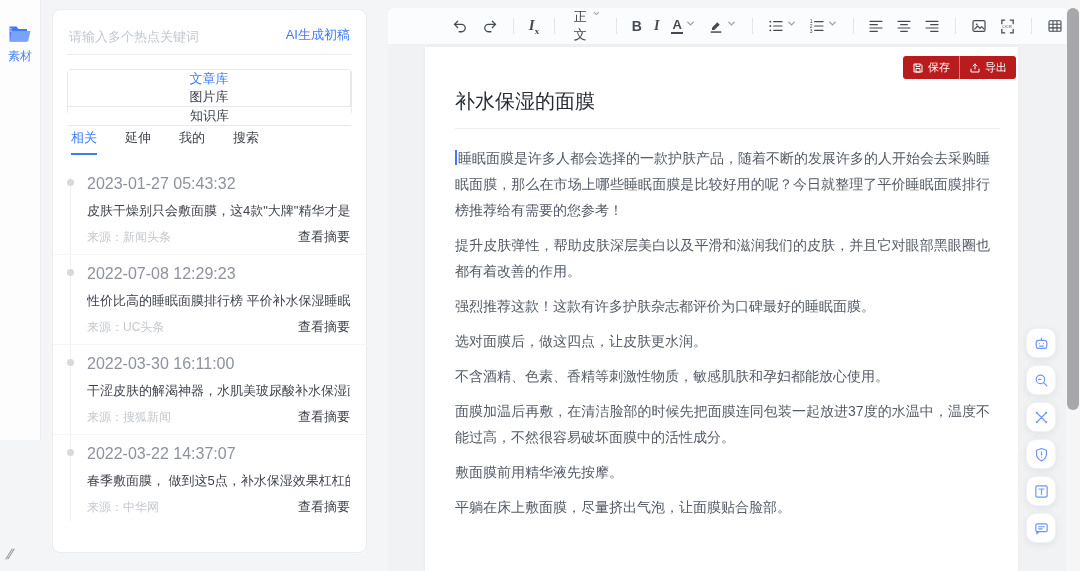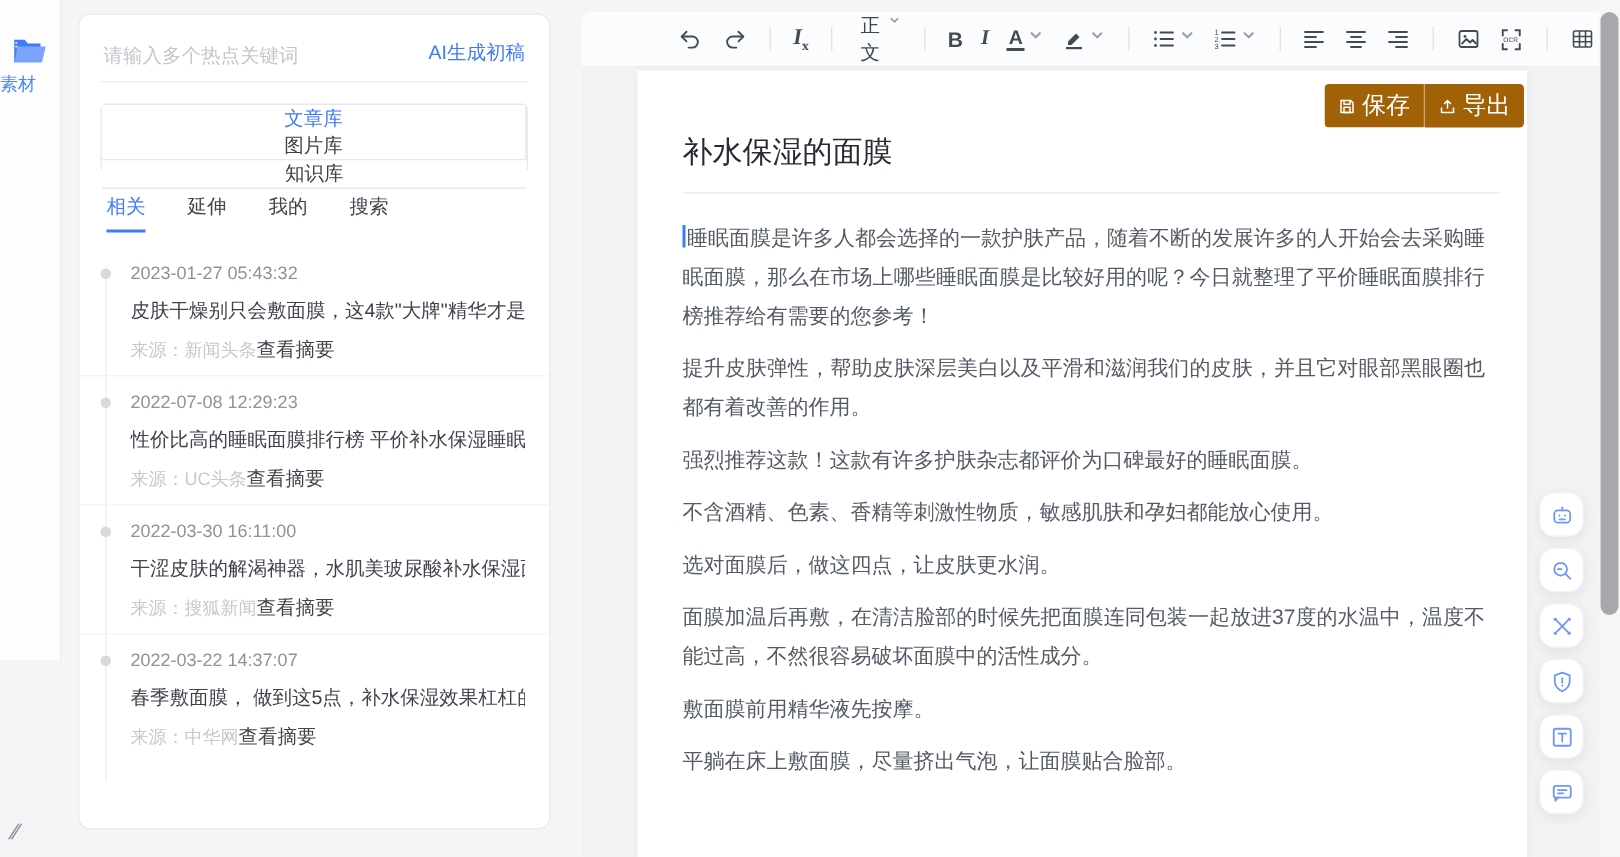--- a/index.html
+++ b/index.html
@@ -1,21 +1,21 @@
 <!DOCTYPE html>
 <html><head>
 <meta charset="utf-8">
 <style>
   * { margin:0; padding:0; box-sizing:border-box; }
   html,body { width:1080px; height:571px; overflow:hidden;
     font-family:"Liberation Sans","DejaVu Sans",sans-serif; background:#f4f5f6; }
 
   
   .rail { position:absolute; left:0; top:0; width:41px; height:440px;
-    background:#fdfdfe; border-right:1px solid #ededf0; }
+    background:#fdfdfe; border-right:1px solid #ededf0; text-align:center; }
   .rail .folder { margin:24px auto 4px; display:block; }
   .rail .rail-label { font-size:12px; color:#4e86f7; }
   .resize-handle { position:absolute; left:7px; top:546px; font-size:14px; color:#8d9096;
     font-style:italic; letter-spacing:-2px; transform:skewX(-10deg); }
 
   
   .card { position:absolute; left:52px; top:9px; width:315px; height:544px;
     background:#fff; border:1px solid #ebecee; border-radius:8px; overflow:hidden; }
   .search-row { display:flex; align-items:flex-end; margin:10px 14px 0;
     border-bottom:1px solid #ebedef; padding:6px 2px 10px; }
@@ -32,46 +32,46 @@
 
   .subtabs { display:flex; gap:28px; margin:16px 18px 0; padding-bottom:8px; }
   .subtab { font-size:13px; color:#3f434c; padding-bottom:6px; cursor:pointer; }
   .subtab.active { color:#3e7bfa; border-bottom:2px solid #3e7bfa; }
 
   .article-list { position:relative; margin-top:2px; height:396px; overflow:hidden; }
   .timeline { position:absolute; left:17px; top:12px; bottom:40px; width:1px; background:#eef0f2; }
   .article { position:relative; padding:10px 16px 8px 34px; border-bottom:1px solid #f4f5f7; }
   .article:last-child { border-bottom:none; }
   .dot { position:absolute; left:14px; top:14px; width:7px; height:7px; border-radius:50%; background:#d6d9de; }
-  .a-date { font-size:12px; color:#8d929c; }
+  .a-date { font-size:16px; color:#8d929c; }
   .a-title { font-size:13px; color:#3f434c; margin-top:9px; line-height:18px;
     white-space:nowrap; overflow:hidden; }
-  .a-foot { display:flex; justify-content:flex-start; align-items:center; margin-top:8px; }
+  .a-foot { display:flex; justify-content:space-between; align-items:center; margin-top:8px; }
   .a-src { font-size:12px; color:#c5c8ce; }
   .a-view { font-size:13px; color:#41454e; cursor:pointer; background:none; border:none; }
 
   
   .editor { position:absolute; left:388px; top:8px; right:0; bottom:0; }
   .toolbar { height:37px; background:#fbfcfd; border-bottom:1px solid #edeff1;
     border-radius:6px 0 0 0; display:flex; align-items:center; padding-left:60px; gap:4px; }
   .tb-btn { display:flex; align-items:flex-start; gap:2px; padding:3px 4px; border-radius:3px;
     color:#454a52; cursor:pointer; background:none; border:none; }
   .tb-sep { width:1px; height:16px; background:#e3e5e8; margin:0 7px; }
   .tb-text { font-size:13px; color:#3f444c; }
   .icon-tx { font-family:"Liberation Serif",serif; font-style:italic; font-size:15px; font-weight:bold; }
   .icon-tx sub { font-size:9px; font-style:normal; }
   .a-ic { font-size:13px; font-weight:bold; border-bottom:2px solid #454a52; line-height:14px; padding:0 1px; }
 
   .content-bg { position:absolute; left:0; top:37px; right:14px; bottom:0; background:#f1f2f4; }
 
   .page { position:absolute; left:37px; top:39px; width:593px; height:532px;
     background:#fff; box-shadow:0 0 4px rgba(0,0,0,0.04); }
   .actions { position:absolute; top:9px; right:2px; display:flex; }
-  .act-btn { display:flex; align-items:center; gap:4px; background:#a16207; color:#fff;
-    font-size:16px; padding:4px 9px; border:none; cursor:pointer; }
+  .act-btn { display:flex; align-items:center; gap:4px; background:#b91c1c; color:#fff;
+    font-size:11px; padding:4px 9px; border:none; cursor:pointer; }
   .act-btn.first { border-radius:3px 0 0 3px; border-right:1px solid rgba(255,255,255,.45); }
   .act-btn.last  { border-radius:0 3px 3px 0; }
 
   .doc-title { font-size:20px; font-weight:500; color:#262b33; margin:41px 30px 0; }
   .doc-divider { height:1px; background:#eceef0; margin:13px 18px 0 30px; }
   .doc-body { margin:16px 28px 0 30px; }
   .doc-body p { font-size:14px; color:#545b66; line-height:26px; margin-bottom:9px;
     text-align:justify; }
   .doc-body p:first-of-type::before { content:""; display:inline-block; width:2px; height:15px;
     background:#3e7bfa; margin-right:1px; vertical-align:-2px; }
@@ -303,22 +303,22 @@
       </button>
     </div>
 
     <h1 class="doc-title">补水保湿的面膜</h1>
     <div class="doc-divider"></div>
 
     <div class="doc-body">
       <p>睡眠面膜是许多人都会选择的一款护肤产品，随着不断的发展许多的人开始会去采购睡眠面膜，那么在市场上哪些睡眠面膜是比较好用的呢？今日就整理了平价睡眠面膜排行榜推荐给有需要的您参考！</p>
       <p>提升皮肤弹性，帮助皮肤深层美白以及平滑和滋润我们的皮肤，并且它对眼部黑眼圈也都有着改善的作用。</p>
       <p>强烈推荐这款！这款有许多护肤杂志都评价为口碑最好的睡眠面膜。</p>
+      <p>选对面膜后，做这四点，让皮肤更水润。</p>
       <p>不含酒精、色素、香精等刺激性物质，敏感肌肤和孕妇都能放心使用。</p>
-      <p>选对面膜后，做这四点，让皮肤更水润。</p>
       <p>面膜加温后再敷，在清洁脸部的时候先把面膜连同包装一起放进37度的水温中，温度不能过高，不然很容易破坏面膜中的活性成分。</p>
       <p>敷面膜前用精华液先按摩。</p>
       <p>平躺在床上敷面膜，尽量挤出气泡，让面膜贴合脸部。</p>
 
     </div>
   </div>
 </div>
 
 <div class="float-col">
   <button class="float-btn">

